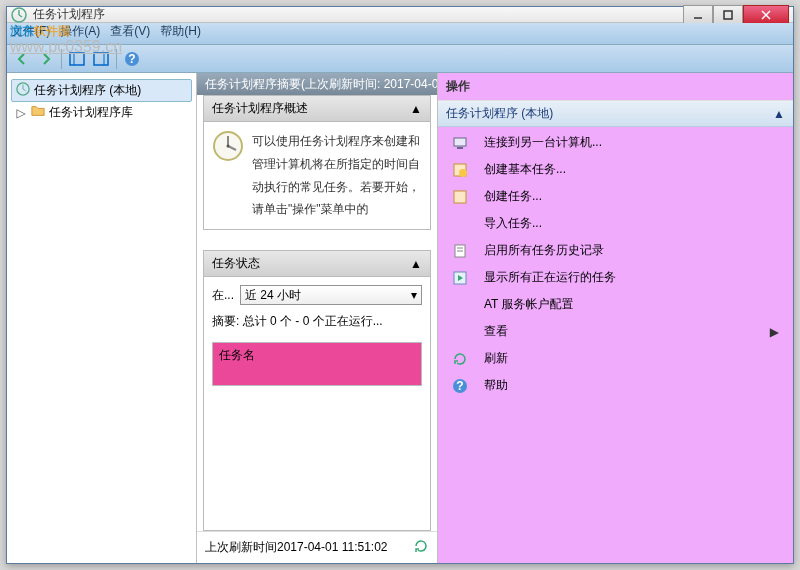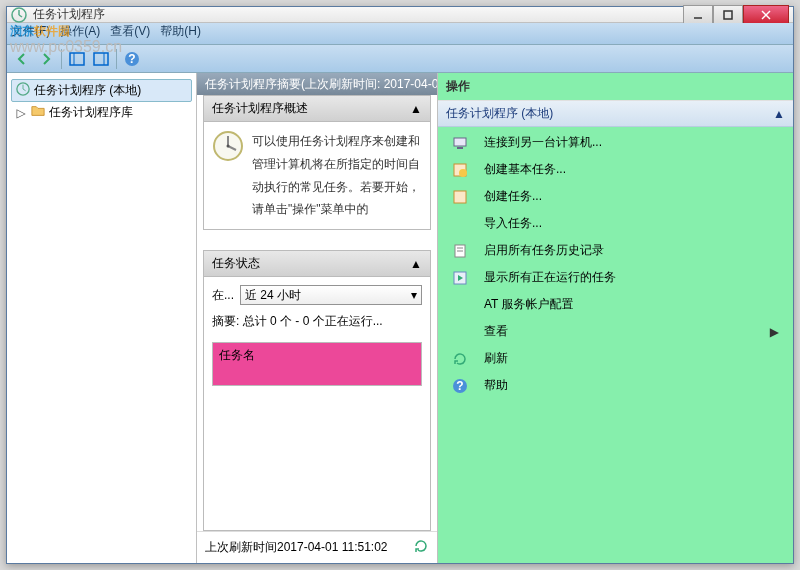--- a/index.html
+++ b/index.html
@@ -40,32 +40,32 @@
     .overview-body { display: flex; gap: 8px; }
     .overview-text { line-height: 1.9; color: #333; font-size: 12px; }
     
     .status-row { display: flex; align-items: center; gap: 6px; margin-bottom: 8px; }
     .dropdown { flex: 1; height: 20px; border: 1px solid #939393; background: linear-gradient(#fff,#eee); padding: 0 4px; display: flex; align-items: center; justify-content: space-between; }
     .summary-text { margin-bottom: 12px; white-space: nowrap; overflow: hidden; }
     .task-list { border: 1px solid #bbb; height: 44px; background: #ec4899; padding: 4px 6px; }
     
     .mid-footer { padding: 6px 8px; border-top: 1px solid #ddd; display: flex; align-items: center; justify-content: space-between; margin-top: auto; }
     
-    .right-pane { width: 356px; border-left: 1px solid #c0c0c0; background: #86efac; display: flex; flex-direction: column; }
+    .right-pane { width: 356px; border-left: 1px solid #c0c0c0; background: #f0abfc; display: flex; flex-direction: column; }
     .right-header { padding: 5px 8px; font-weight: bold; color: #333; border-bottom: 1px solid #e0e0e0; }
     .right-section-head { background: linear-gradient(#e8f0f8, #d0e0f0); padding: 4px 8px; display: flex; justify-content: space-between; align-items: center; border-bottom: 1px solid #b8cde0; color: #1a3a7a; }
     .action-list { padding: 2px 0; }
     .action-item { display: flex; align-items: center; gap: 16px; padding: 5px 14px; cursor: default; }
     .action-icon { width: 16px; height: 16px; flex-shrink: 0; display: flex; align-items: center; justify-content: center; }
     .action-item .arrow { margin-left: auto; color: #333; }
     
     .watermark { position: absolute; top: 10px; left: 10px; font-size: 28px; font-weight: bold; z-index: 100; pointer-events: none; }
     .watermark .t1 { color: #0a8cd8; opacity: 0.75; text-align: right; }
     .watermark .t2 { color: #f39c12; opacity: 0.75; }
-    .watermark .url { font-size: 16px; color: #bbb; font-weight: normal; display: block; margin-top: -4px; }
+    .watermark .url { font-size: 16px; color: #bbb; font-weight: normal; display: block; margin-top: -4px; text-decoration: underline; }
     
     .clock-icon svg { width: 32px; height: 32px; }
   </style>
 </head>
 <body>
 
 <div class="watermark">
   <span class="t1">润东</span><span class="t2">软件园</span>
   <span class="url">www.pc0359.cn</span>
 </div>

